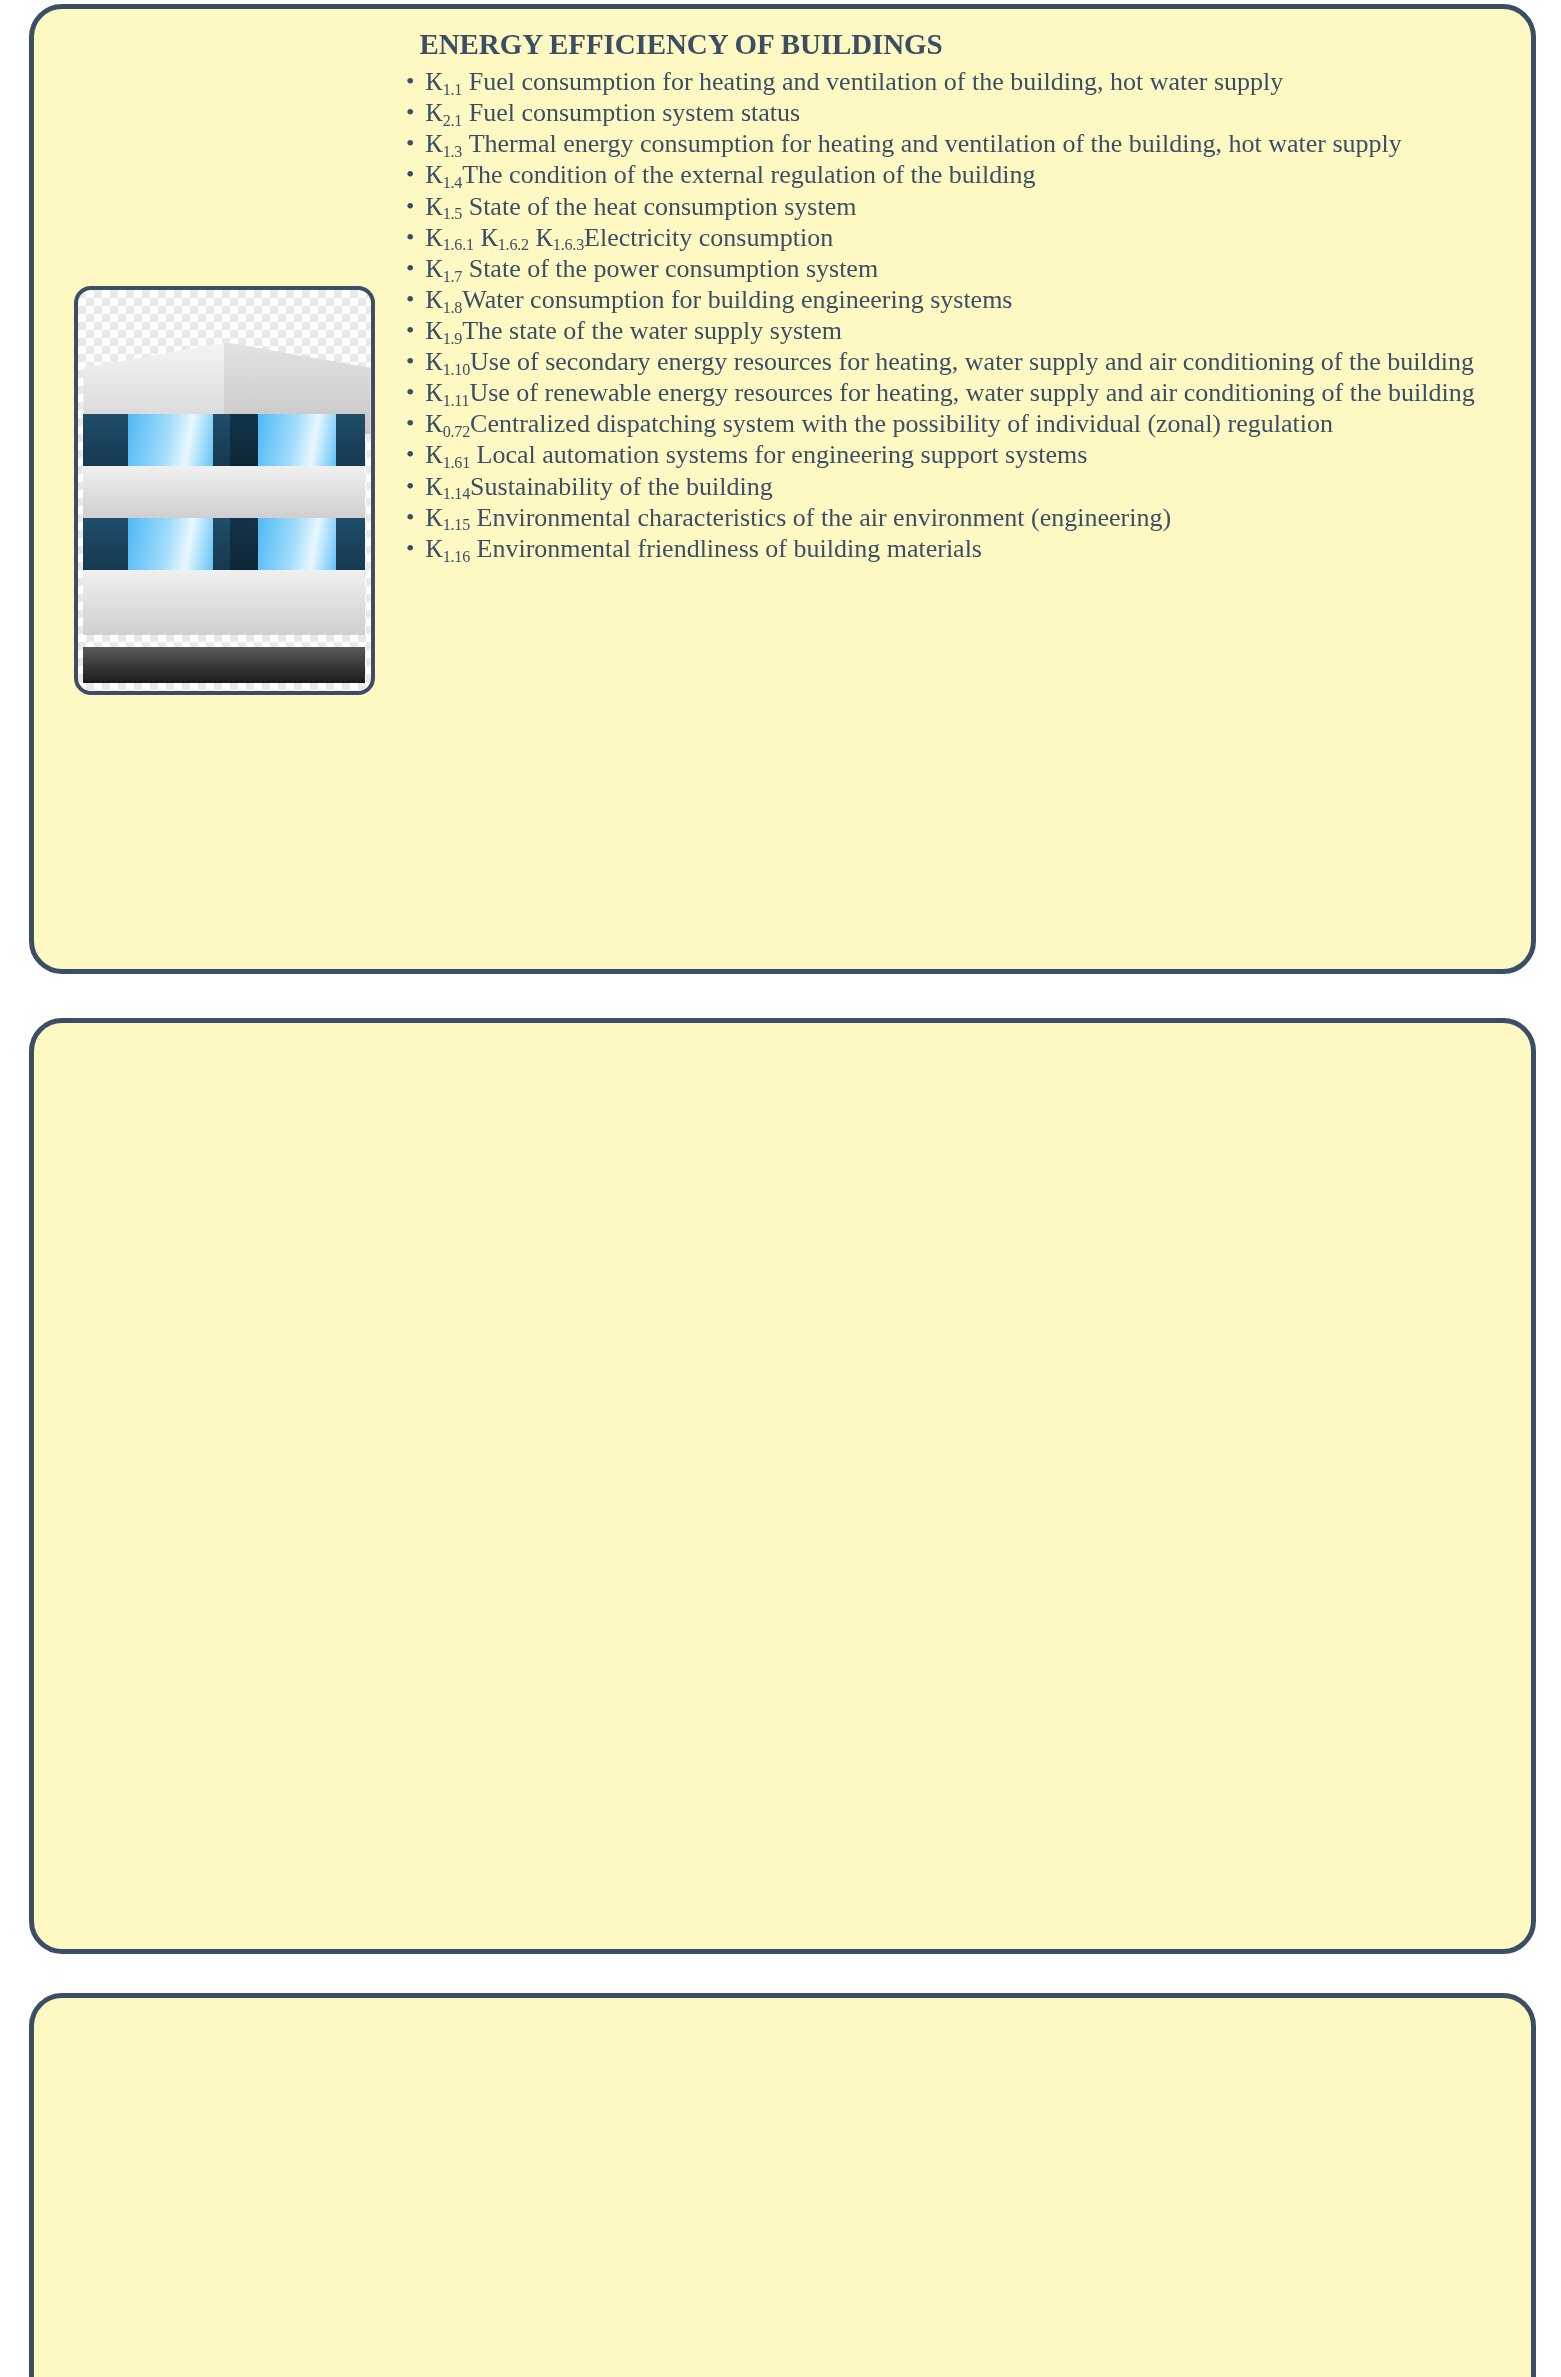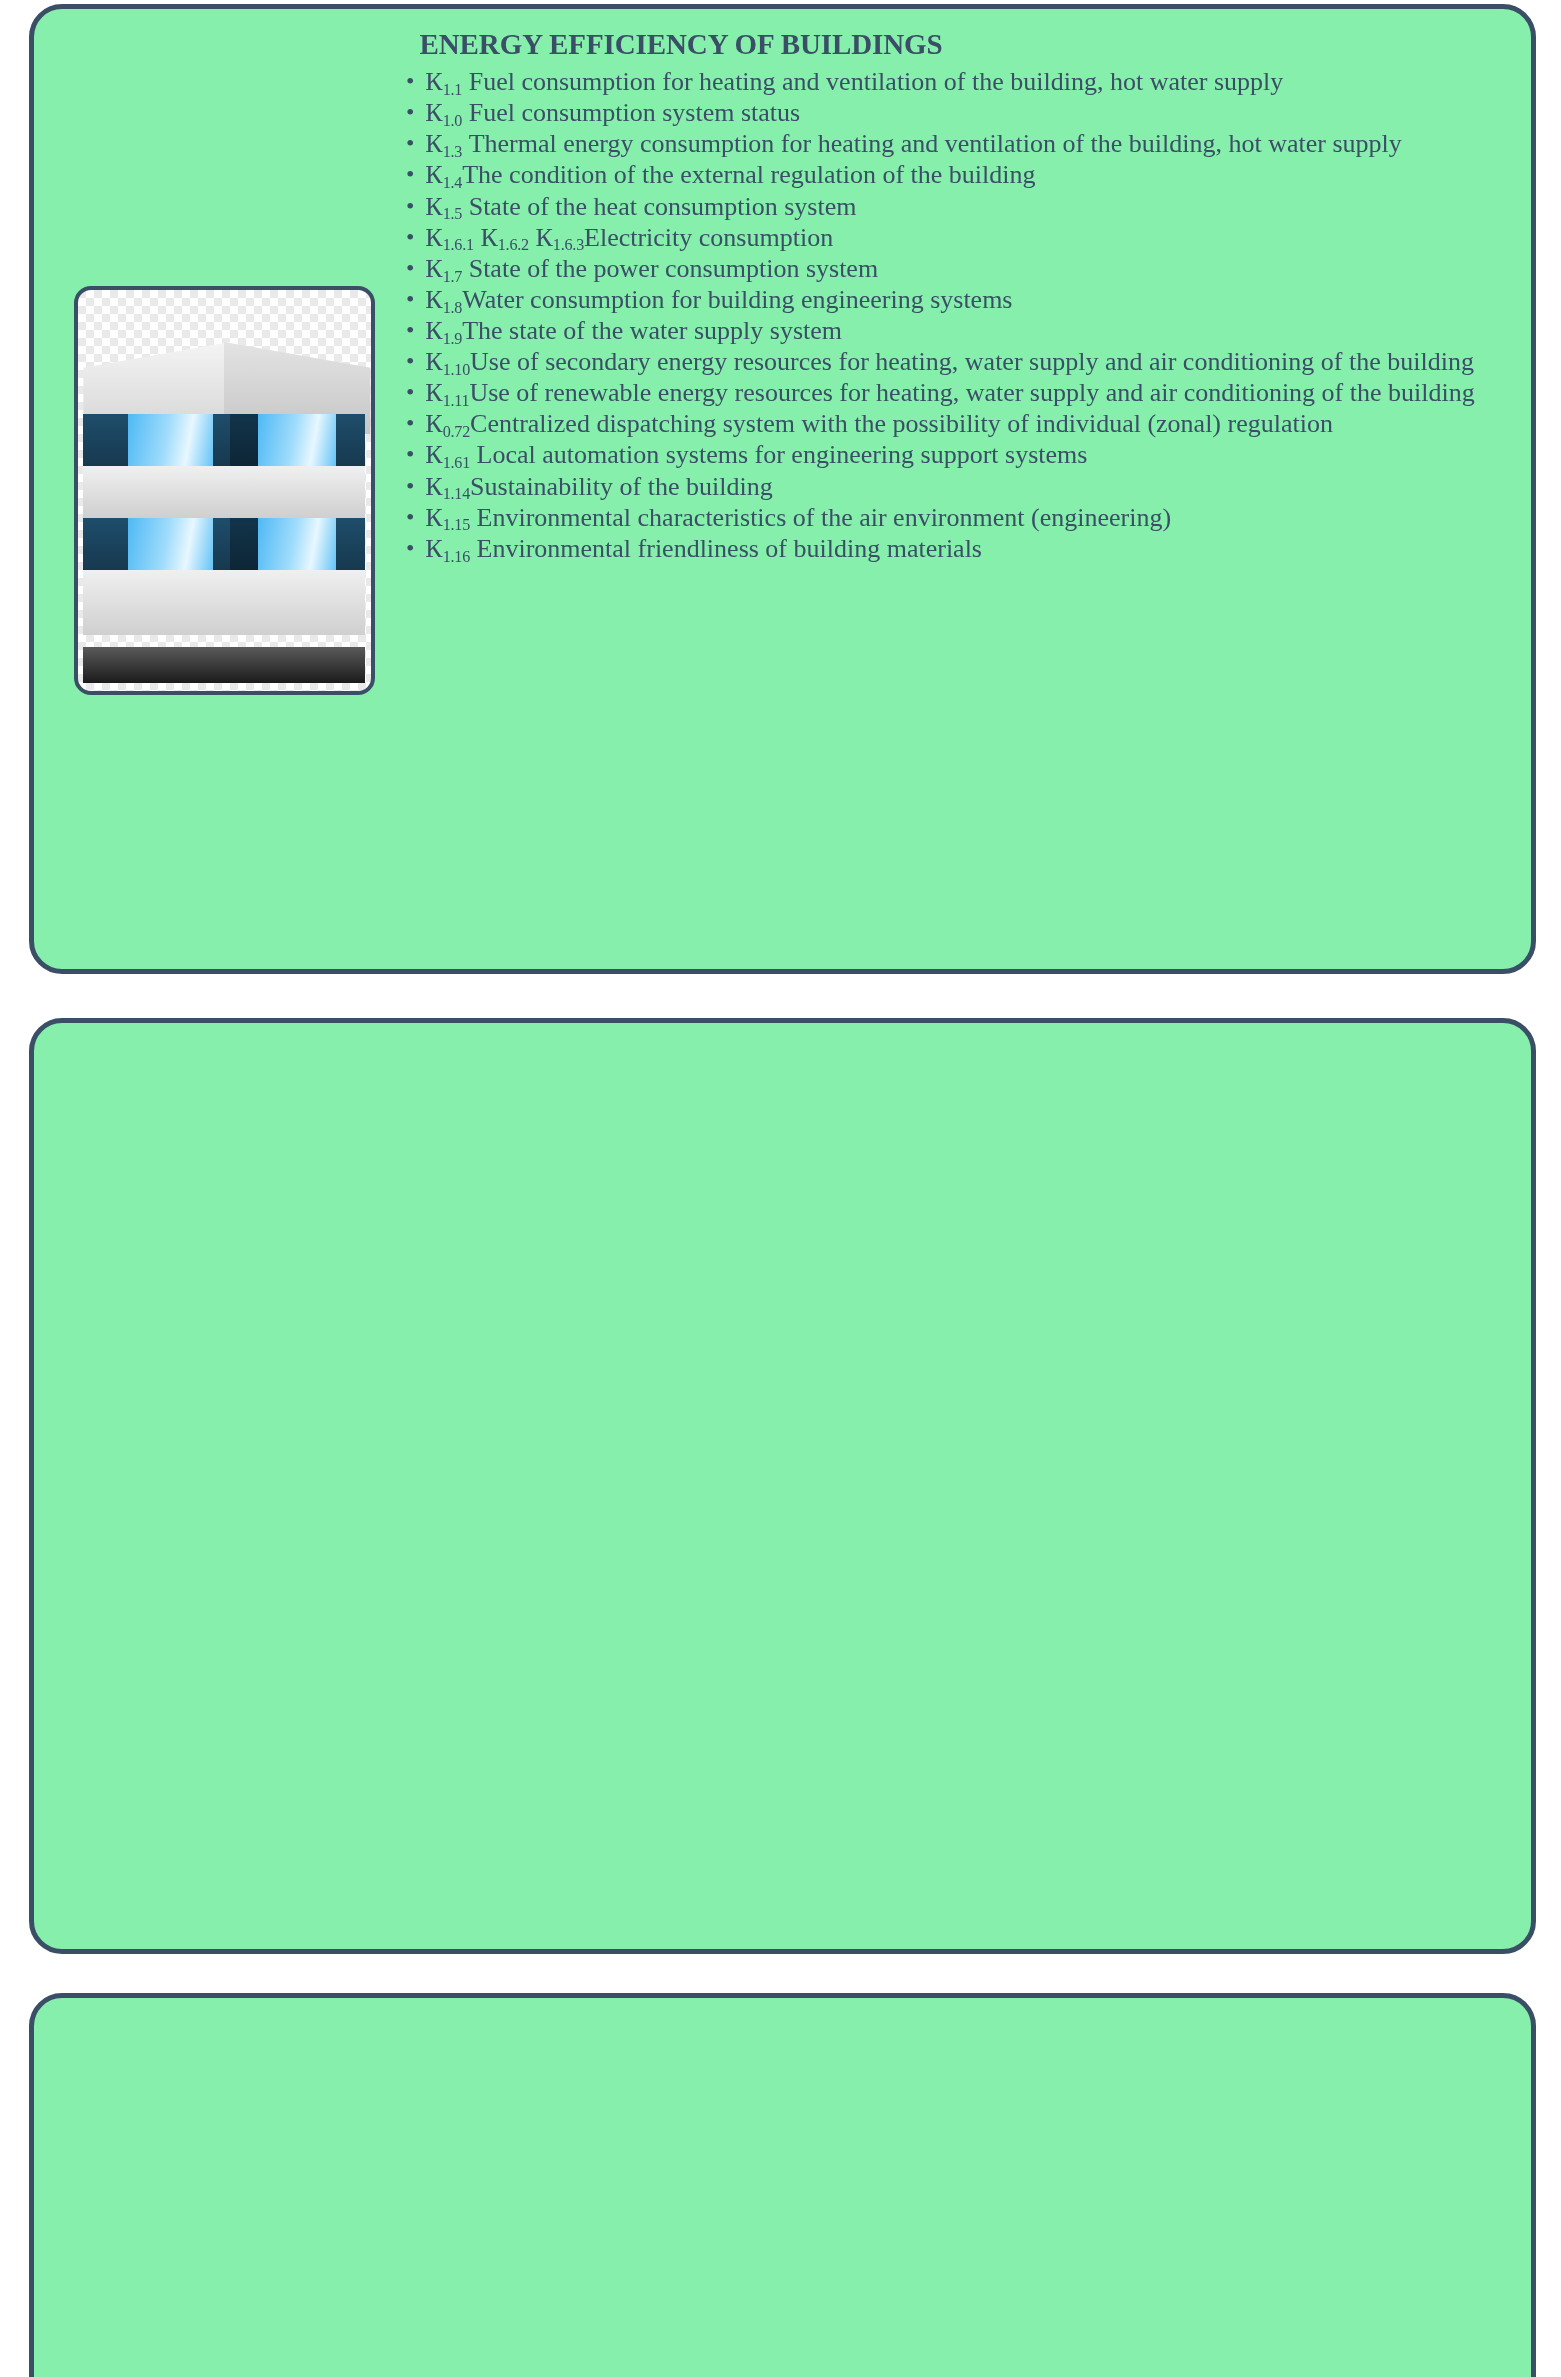--- a/index.html
+++ b/index.html
@@ -17,21 +17,21 @@
     height: 2459px;
     background: #ffffff;
     overflow: hidden;
   }
 
   
   .panel {
     position: absolute;
     border: 5.2px solid #3a4f66;
     border-radius: 33px;
-    background: #86efac;
+    background: #fef9c3;
     overflow: hidden;
   }
   .panel-1 { left: 28.5px;  top: 3.8px;    width: 1507px; height: 970px; }
   .panel-2 { left: 28.5px;  top: 1018px; width: 1507px; height: 936px; }
   .panel-3 { left: 28.5px;  top: 1993px; width: 1507px; height: 459px;  }
 
   
   .illus {
     position: absolute;
     border: 4.3px solid #3a4f66;
@@ -146,21 +146,21 @@
         <div class="band" style="top:70%;height:16%;"></div>
 
         <div class="base"></div>
       </div>
     </div>
 
     <div class="content content-1">
       <div class="panel-title">ENERGY EFFICIENCY OF BUILDINGS</div>
       <ul class="klist">
         <li><span class="kcode"><span>К</span><sub>1.1</sub></span> <span>Fuel consumption for heating and ventilation of the building, hot water supply</span></li>
-        <li><span class="kcode"><span>К</span><sub>1.0</sub></span> <span>Fuel consumption system status</span></li>
+        <li><span class="kcode"><span>К</span><sub>2.1</sub></span> <span>Fuel consumption system status</span></li>
         <li><span class="kcode"><span>К</span><sub>1.3</sub></span> <span>Thermal energy consumption for heating and ventilation of the building, hot water supply</span></li>
         <li><span class="kcode"><span>К</span><sub>1.4</sub></span><span>The condition of the external regulation of the building</span></li>
         <li><span class="kcode"><span>К</span><sub>1.5</sub></span> <span>State of the heat consumption system</span></li>
         <li><span class="kcode"><span>К</span><sub>1.6.1</sub></span> <span class="kcode"><span>К</span><sub>1.6.2</sub></span> <span class="kcode"><span>К</span><sub>1.6.3</sub></span><span>Electricity consumption</span></li>
         <li><span class="kcode"><span>К</span><sub>1.7</sub></span> <span>State of the power consumption system</span></li>
         <li><span class="kcode"><span>К</span><sub>1.8</sub></span><span>Water consumption for building engineering systems</span></li>
         <li><span class="kcode"><span>К</span><sub>1.9</sub></span><span>The state of the water supply system</span></li>
         <li><span class="kcode"><span>К</span><sub>1.10</sub></span><span>Use of secondary energy resources for heating, water supply and air conditioning of the building</span></li>
         <li><span class="kcode"><span>К</span><sub>1.11</sub></span><span>Use of renewable energy resources for heating, water supply and air conditioning of the building</span></li>
         <li><span class="kcode"><span>К</span><sub>0.72</sub></span><span>Centralized dispatching system with the possibility of individual (zonal) regulation</span></li>

